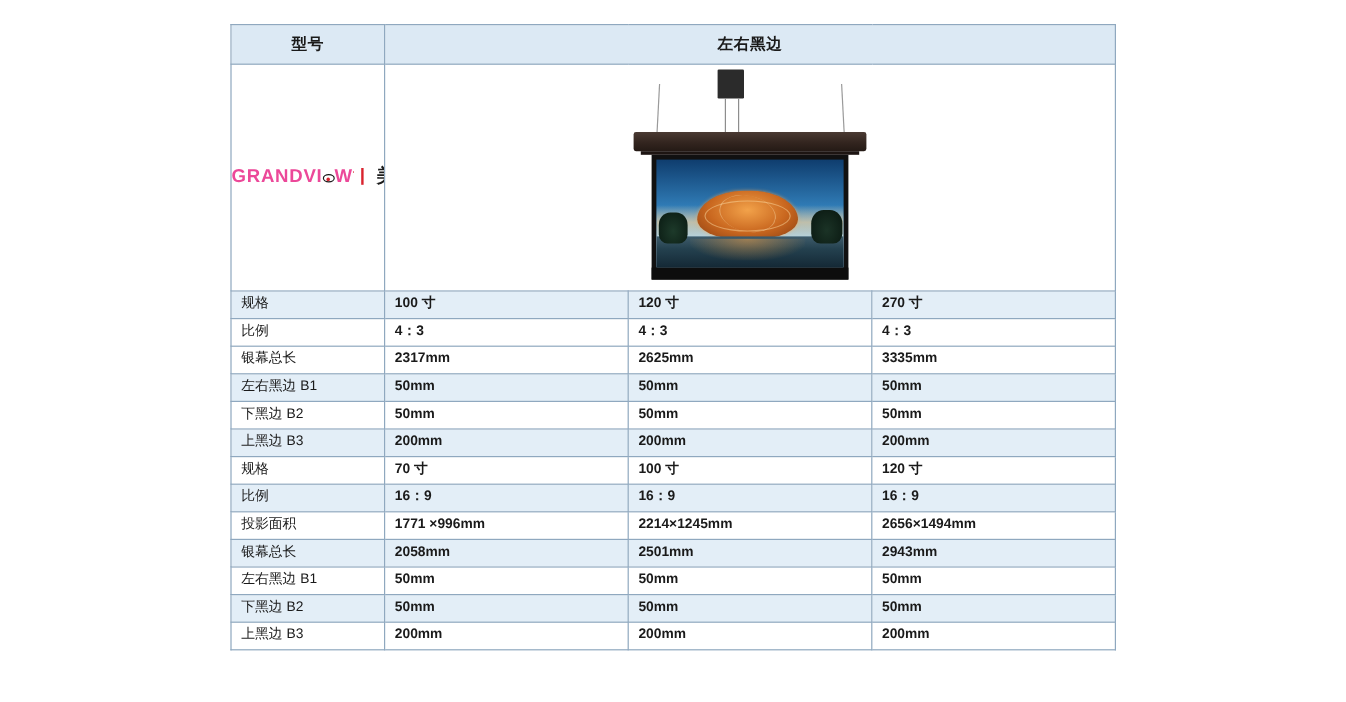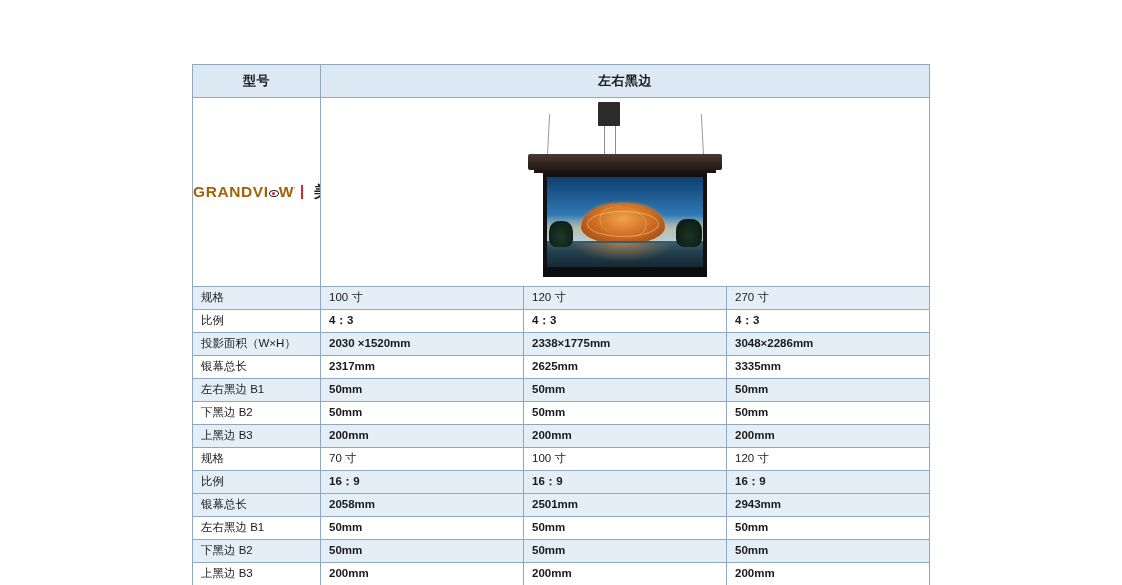--- a/index.html
+++ b/index.html
@@ -20,21 +20,20 @@
   }
   .spec-table {
     position: absolute;
     left: 192px;
     top: 20px;
     width: 738px;
     border-collapse: collapse;
     table-layout: fixed;
     font-size: 11.5px;
     color: #1a1a1a;
-    margin-top: 44px;
   }
   .spec-table td {
     border: 1px solid #8fa8bf;
     padding: 0 8px;
     height: 22px;
     vertical-align: middle;
     line-height: 1.2;
     white-space: nowrap;
     overflow: hidden;
   }
@@ -69,21 +68,21 @@
   
   .logo {
     display: inline-block;
     white-space: nowrap;
     font-family: "Liberation Sans", sans-serif;
   }
   .logo .gv {
     font-size: 15.5px;
     font-weight: bold;
     letter-spacing: 0.6px;
-    color: #a16207;
+    color: #ec4899;
     position: relative;
   }
   .logo .gv .eye {
     display: inline-block;
     width: 10px;
     height: 10px;
     position: relative;
     top: 1px;
   }
   .logo .gv .eye::before {
@@ -258,21 +257,21 @@
     width: 100%;
     height: 10px;
     background: #0d0d0d;
   }
 
   
   .shade td { background: #e3eef7; }
   .plain td { background: #ffffff; }
   .lbl { font-weight: normal; }
   .val { font-weight: bold; }
-  .val-b { font-weight: normal; }
+  .val-b { font-weight: bold; }
 </style>
 </head>
 <body>
 
 <div class="page">
 
   <table class="spec-table">
     <colgroup>
       <col class="c-label">
       <col class="c-val">
@@ -321,26 +320,20 @@
         <td class="val-b">100 寸</td>
         <td class="val-b">120 寸</td>
         <td class="val-b">270 寸</td>
       </tr>
       <tr class="plain">
         <td class="lbl">比例</td>
         <td class="val">4：3</td>
         <td class="val">4：3</td>
         <td class="val">4：3</td>
       </tr>
-      <tr class="shade">
-        <td class="lbl">投影面积（W×H）</td>
-        <td class="val">2030 ×1520mm</td>
-        <td class="val">2338×1775mm</td>
-        <td class="val">3048×2286mm</td>
-      </tr>
       <tr class="plain">
         <td class="lbl">银幕总长</td>
         <td class="val">2317mm</td>
         <td class="val">2625mm</td>
         <td class="val">3335mm</td>
       </tr>
       <tr class="shade">
         <td class="lbl">左右黑边 B1</td>
         <td class="val">50mm</td>
         <td class="val">50mm</td>
@@ -364,20 +357,26 @@
         <td class="val-b">70 寸</td>
         <td class="val-b">100 寸</td>
         <td class="val-b">120 寸</td>
       </tr>
       <tr class="shade">
         <td class="lbl">比例</td>
         <td class="val">16：9</td>
         <td class="val">16：9</td>
         <td class="val">16：9</td>
       </tr>
+      <tr class="plain">
+        <td class="lbl">投影面积</td>
+        <td class="val">1771 ×996mm</td>
+        <td class="val">2214×1245mm</td>
+        <td class="val">2656×1494mm</td>
+      </tr>
       <tr class="shade">
         <td class="lbl">银幕总长</td>
         <td class="val">2058mm</td>
         <td class="val">2501mm</td>
         <td class="val">2943mm</td>
       </tr>
       <tr class="plain">
         <td class="lbl">左右黑边 B1</td>
         <td class="val">50mm</td>
         <td class="val">50mm</td>

